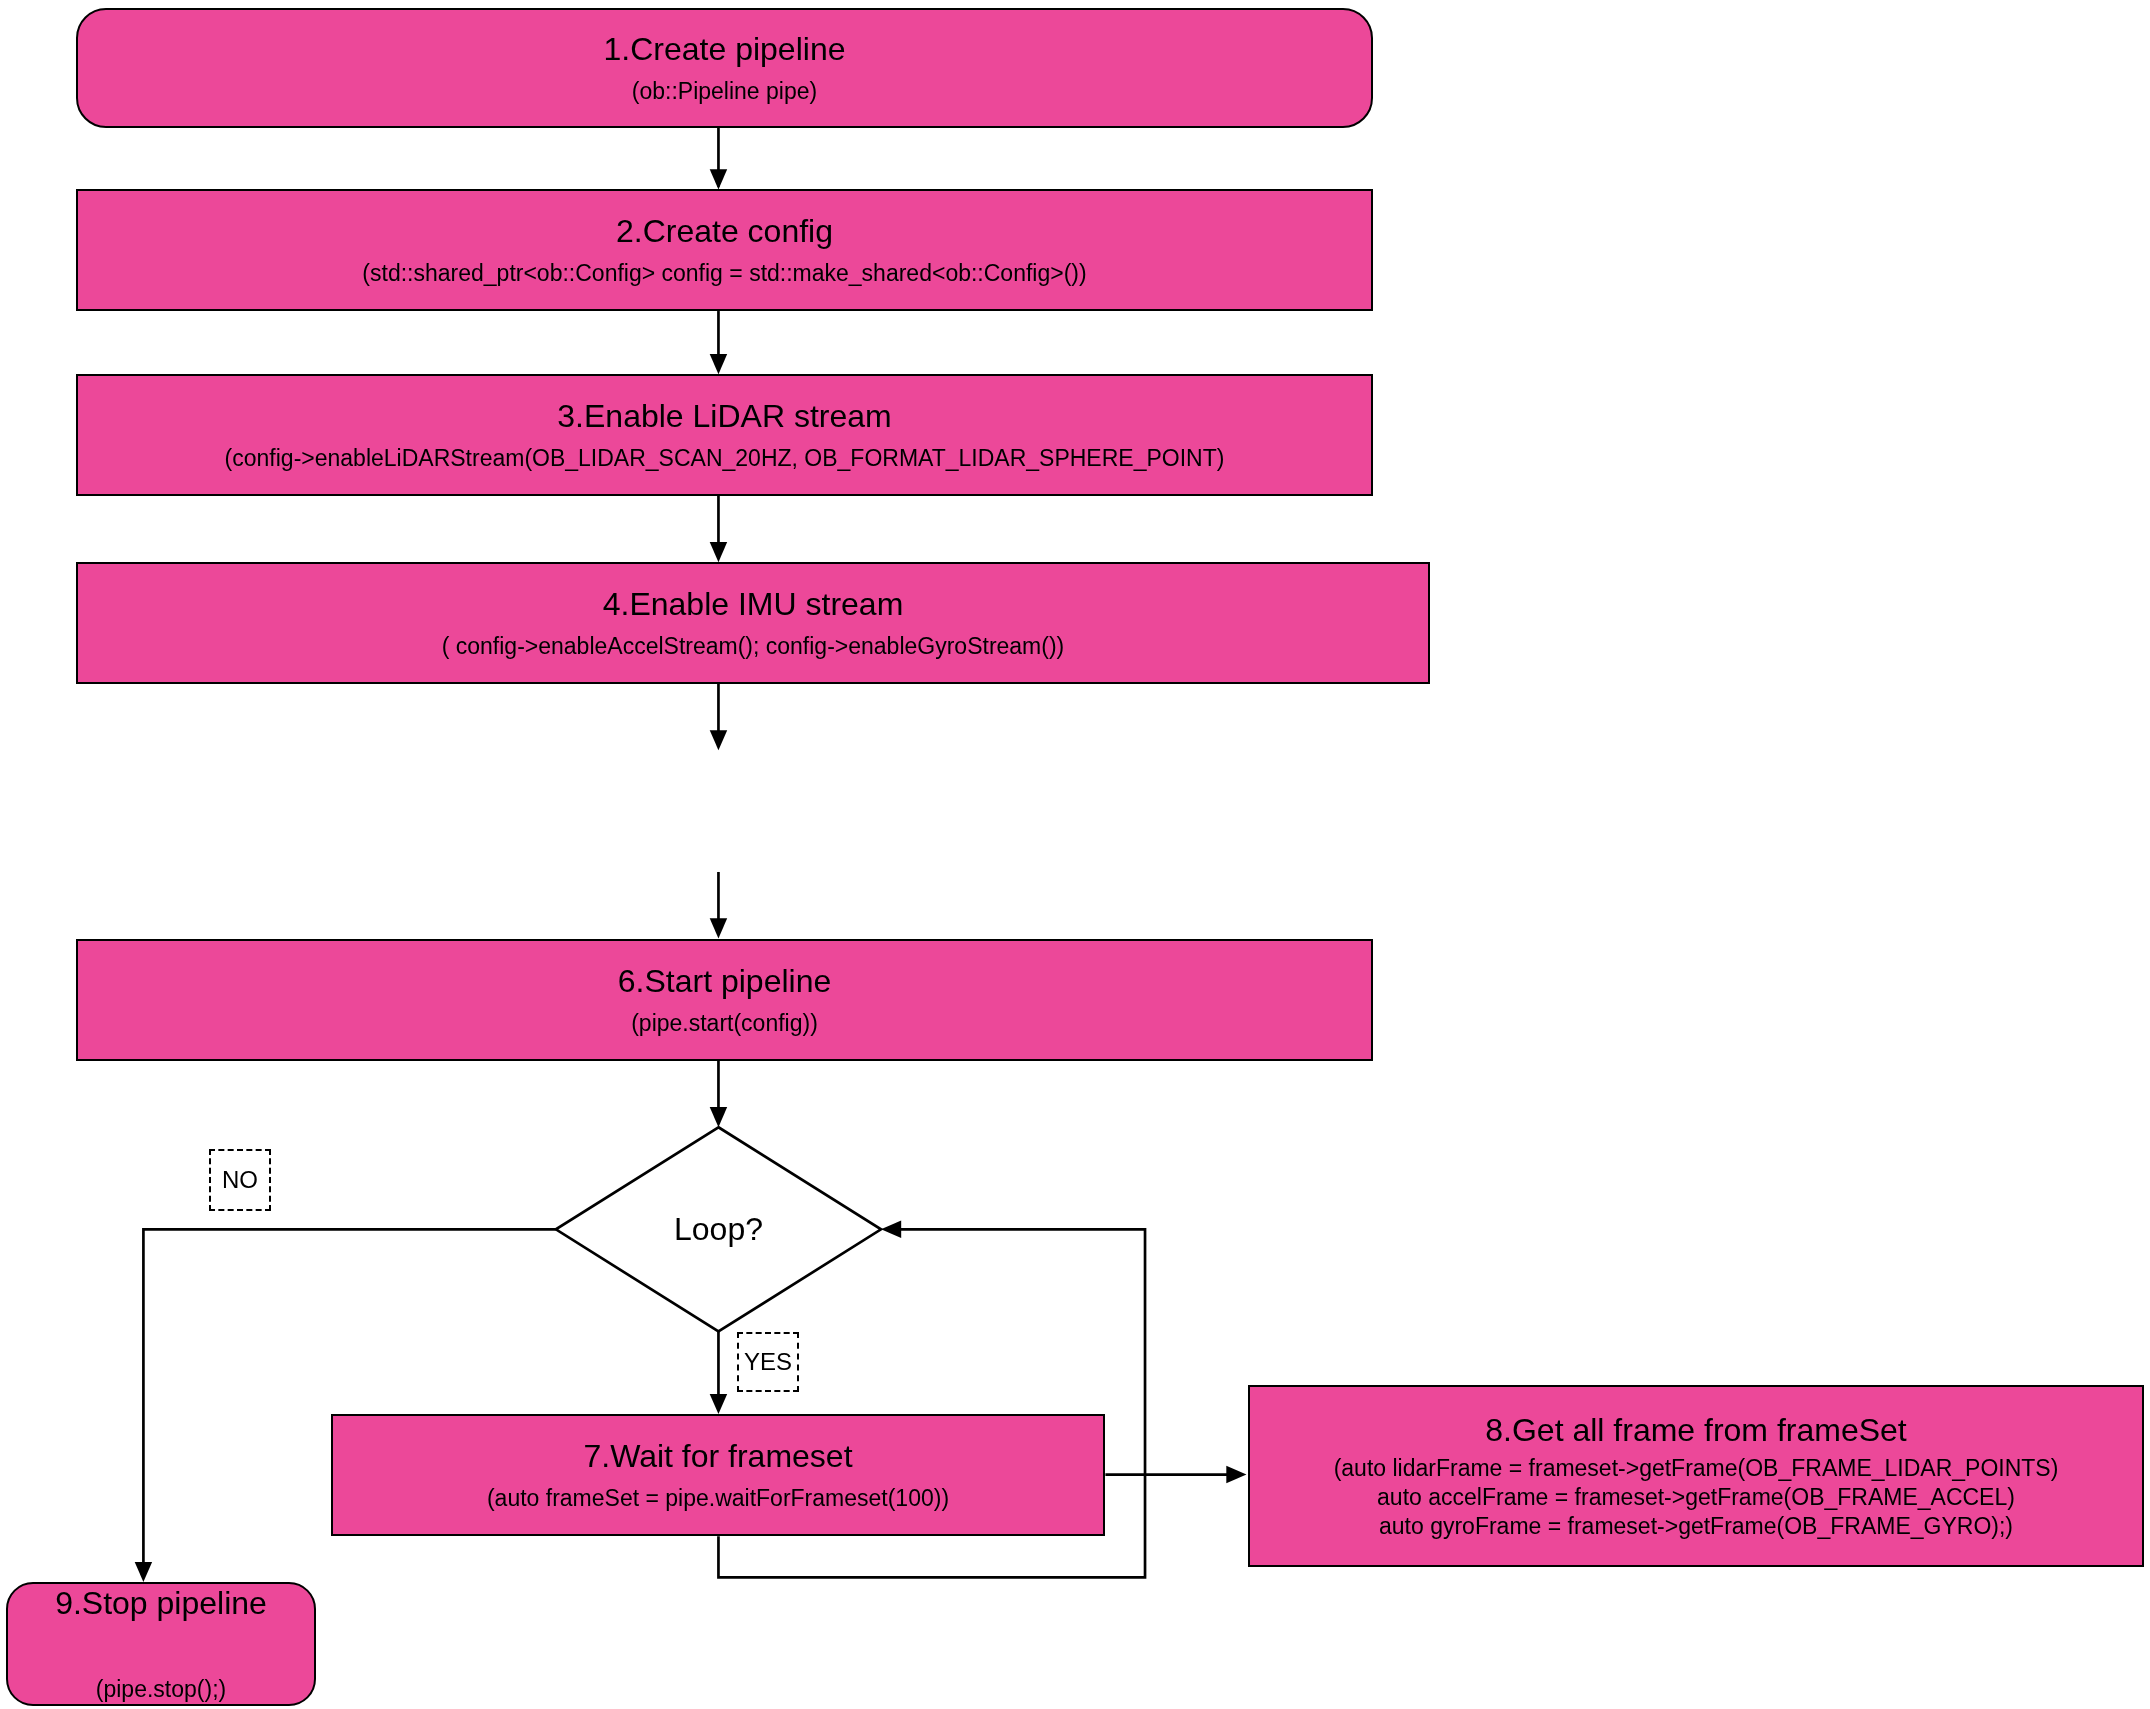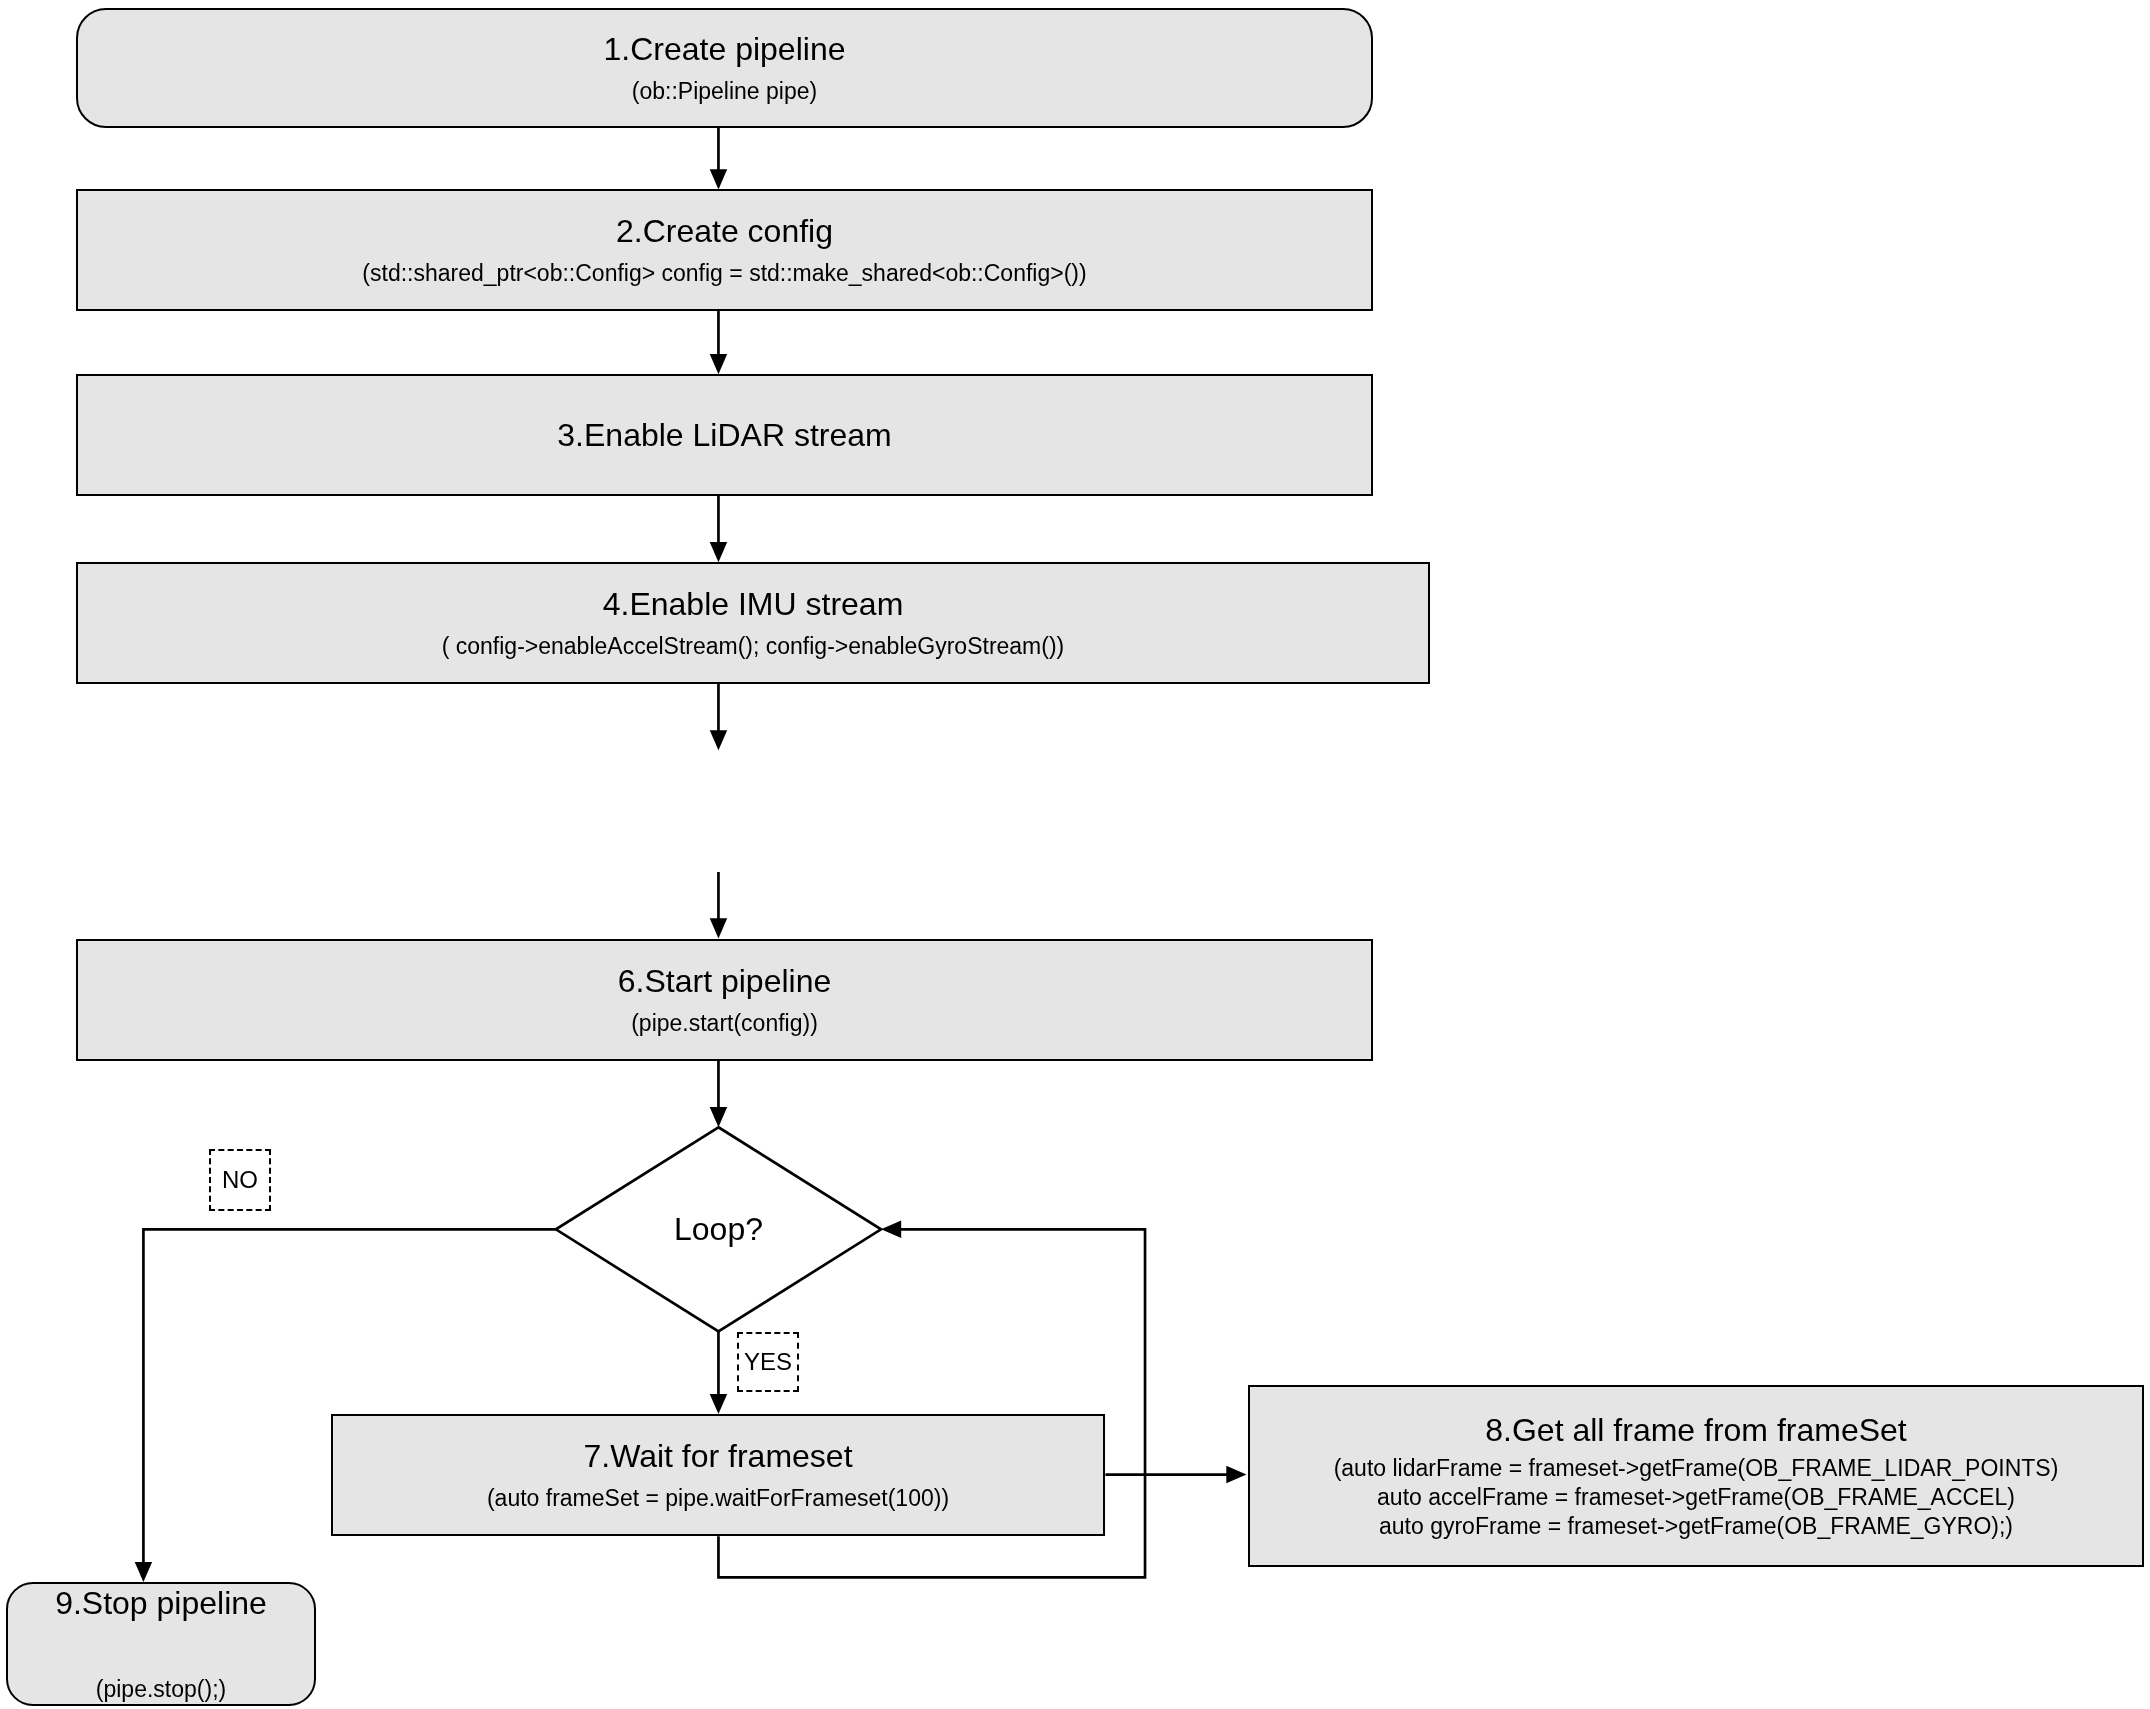--- a/index.html
+++ b/index.html
@@ -20,21 +20,21 @@
     position: absolute;
     left: 0;
     top: 0;
     width: 2151px;
     height: 1709px;
   }
   .node {
     position: absolute;
     box-sizing: border-box;
     border: 2.7px solid #000000;
-    background: #e5e5e5;
+    background: #ec4899;
     display: flex;
     flex-direction: column;
     justify-content: center;
     align-items: center;
     gap: 9.4px;
     text-align: center;
   }
   .node.rounded { border-radius: 30px; }
   .node .title {
     font-size: 32px;
@@ -118,20 +118,21 @@
     <div class="code">(ob::Pipeline pipe)</div>
   </div>
 
   <div class="node" id="n2" style="left:76px; top:189px; width:1297px; height:122px;">
     <div class="title">2.Create config</div>
     <div class="code">(std::shared_ptr&lt;ob::Config&gt; config = std::make_shared&lt;ob::Config&gt;())</div>
   </div>
 
   <div class="node" id="n3" style="left:76px; top:374px; width:1297px; height:122px;">
     <div class="title">3.Enable LiDAR stream</div>
+    <div class="code">(config-&gt;enableLiDARStream(OB_LIDAR_SCAN_20HZ, OB_FORMAT_LIDAR_SPHERE_POINT)</div>
   </div>
 
   <div class="node" id="n4" style="left:76px; top:562px; width:1354px; height:122px;">
     <div class="title">4.Enable IMU stream</div>
     <div class="code">( config-&gt;enableAccelStream(); config-&gt;enableGyroStream())</div>
   </div>
 
 
   <div class="node" id="n6" style="left:76px; top:939px; width:1297px; height:122px;">
     <div class="title">6.Start pipeline</div>

